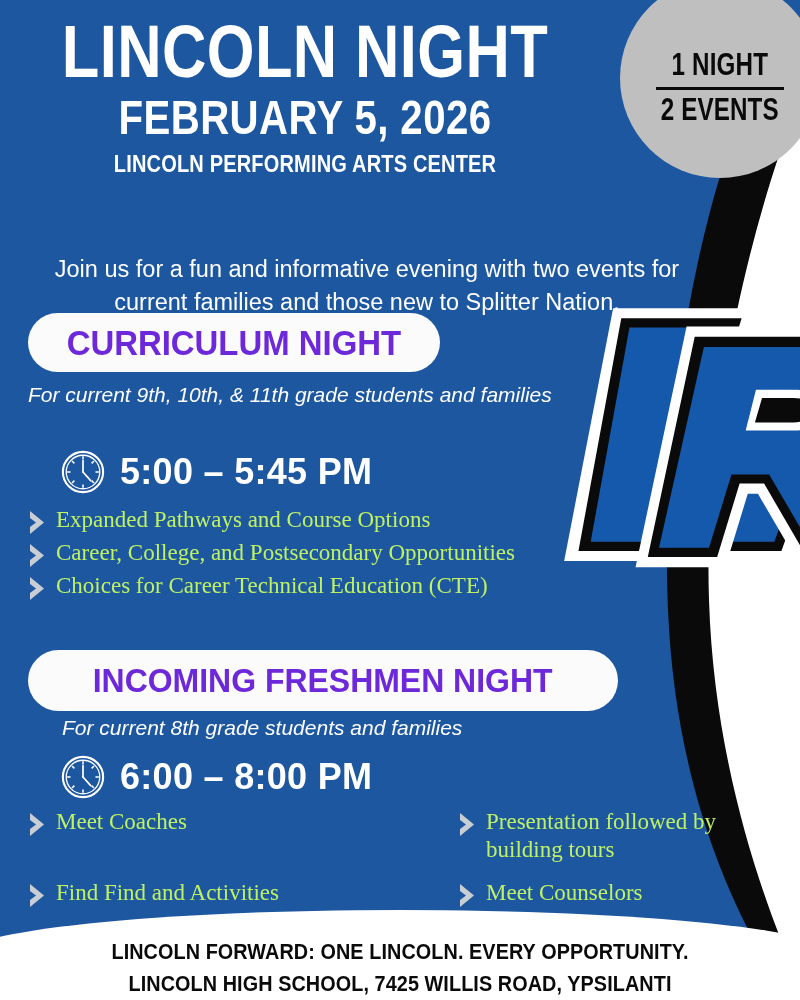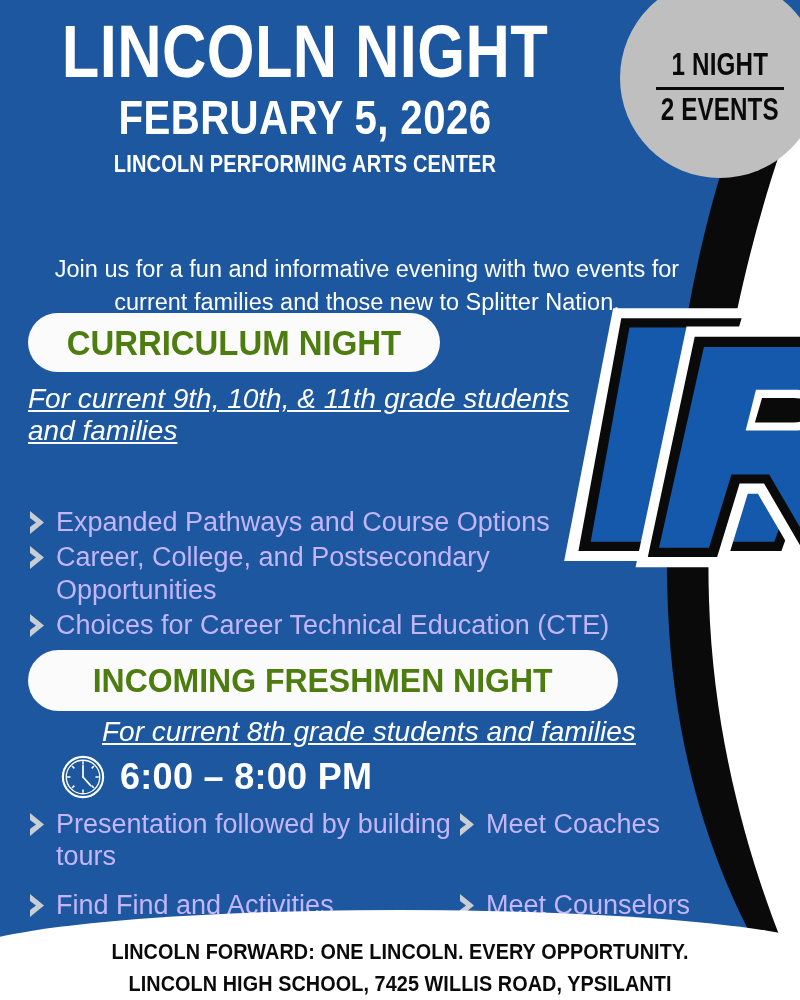--- a/index.html
+++ b/index.html
@@ -111,21 +111,21 @@
     line-height: 1.42;
     z-index: 4;
     margin-top: 38px;
   }
 
   
   .pill {
     position: absolute;
     background: #fbfbfb;
     border-radius: 999px;
-    color: #4d7c0f;
+    color: #6d28d9;
     font-weight: 700;
     display: flex;
     align-items: center;
     justify-content: center;
     z-index: 5;
   }
   #pill-curriculum {
     left: 28px;
     top: 313px;
     width: 412px;
@@ -142,27 +142,26 @@
   .pill span {
     transform: scaleX(0.94);
     white-space: nowrap;
   }
 
   
   .audience {
     position: absolute;
     color: #ffffff;
     font-style: italic;
-    font-size: 28px;
+    font-size: 21px;
     line-height: 1.16;
     z-index: 4;
-    text-decoration: underline;
   }
   #aud-curriculum { left: 28px; top: 383px; width: 560px; }
-  #aud-freshmen  { left: 62px; top: 716px; width: 580px; margin-left: 40px; }
+  #aud-freshmen  { left: 62px; top: 716px; width: 580px; }
 
   
   .time-row {
     position: absolute;
     display: flex;
     align-items: center;
     gap: 14px;
     z-index: 4;
   }
   #time-curriculum { left: 60px; top: 449px; }
@@ -188,23 +187,24 @@
     gap: 9px;
     margin-bottom: 3px;
   }
   .chev {
     flex: none;
     width: 19px;
     height: 27px;
     margin-top: 3px;
   }
   .bullet-text {
-    color: #c4b5fd;
-    font-size: 27px;
+    color: #bef264;
+    font-size: 23px;
     line-height: 1.2;
+    font-family: Liberation Serif, serif;
   }
 
   .bullets-grid {
     position: absolute;
     left: 28px;
     top: 808px;
     width: 720px;
     display: grid;
     grid-template-columns: 430px 290px;
     z-index: 4;
@@ -283,20 +283,39 @@
     <div class="title-venue">LINCOLN PERFORMING ARTS CENTER</div>
   </div>
 
   <div class="intro">Join us for a fun and informative evening with two events for current families and those new to Splitter Nation.</div>
 
   <div class="pill" id="pill-curriculum">
     <span>CURRICULUM NIGHT</span>
   </div>
   <div class="audience" id="aud-curriculum">For current 9th, 10th, &amp; 11th grade students and families</div>
 
+  <div class="time-row" id="time-curriculum">
+    <svg class="clock-icon" viewBox="0 0 48 48" xmlns="http://www.w3.org/2000/svg">
+      <circle cx="24" cy="24" r="21" fill="none" stroke="#ffffff" stroke-width="2.2"></circle>
+      <circle cx="24" cy="24" r="17.5" fill="none" stroke="#ffffff" stroke-width="1.4"></circle>
+      <g stroke="#ffffff" stroke-width="1.6">
+        <line x1="24" y1="7.5" x2="24" y2="11"></line>
+        <line x1="24" y1="37" x2="24" y2="40.5"></line>
+        <line x1="7.5" y1="24" x2="11" y2="24"></line>
+        <line x1="37" y1="24" x2="40.5" y2="24"></line>
+        <line x1="12.5" y1="12.5" x2="15" y2="15"></line>
+        <line x1="33" y1="33" x2="35.5" y2="35.5"></line>
+        <line x1="35.5" y1="12.5" x2="33" y2="15"></line>
+        <line x1="15" y1="33" x2="12.5" y2="35.5"></line>
+      </g>
+      <line x1="24" y1="24" x2="24" y2="12" stroke="#ffffff" stroke-width="1.8" stroke-linecap="round"></line>
+      <line x1="24" y1="24" x2="32" y2="33" stroke="#ffffff" stroke-width="1.8" stroke-linecap="round"></line>
+    </svg>
+    <div class="time-text">5:00 – 5:45 PM</div>
+  </div>
 
   <div class="bullets" id="bullets-curriculum">
     <div class="bullet">
       <svg class="chev" viewBox="0 0 19 27">
           <path d="M2,2 L16,13.5 L2,25 L2,18 L8,13.5 L2,9 Z" fill="#c9cdd4"></path>
         </svg>
       <div class="bullet-text">Expanded Pathways and Course Options</div>
     </div>
     <div class="bullet">
       <svg class="chev" viewBox="0 0 19 27">
@@ -335,27 +354,27 @@
       <line x1="24" y1="24" x2="32" y2="33" stroke="#ffffff" stroke-width="1.8" stroke-linecap="round"></line>
     </svg>
     <div class="time-text">6:00 – 8:00 PM</div>
   </div>
 
   <div class="bullets-grid">
     <div class="bullet">
       <svg class="chev" viewBox="0 0 19 27">
           <path d="M2,2 L16,13.5 L2,25 L2,18 L8,13.5 L2,9 Z" fill="#c9cdd4"></path>
         </svg>
+      <div class="bullet-text">Meet Coaches</div>
+    </div>
+    <div class="bullet">
+      <svg class="chev" viewBox="0 0 19 27">
+          <path d="M2,2 L16,13.5 L2,25 L2,18 L8,13.5 L2,9 Z" fill="#c9cdd4"></path>
+        </svg>
       <div class="bullet-text">Presentation followed by building tours</div>
-    </div>
-    <div class="bullet">
-      <svg class="chev" viewBox="0 0 19 27">
-          <path d="M2,2 L16,13.5 L2,25 L2,18 L8,13.5 L2,9 Z" fill="#c9cdd4"></path>
-        </svg>
-      <div class="bullet-text">Meet Coaches</div>
     </div>
     <div class="bullet">
       <svg class="chev" viewBox="0 0 19 27">
           <path d="M2,2 L16,13.5 L2,25 L2,18 L8,13.5 L2,9 Z" fill="#c9cdd4"></path>
         </svg>
       <div class="bullet-text">Find Find and Activities</div>
     </div>
     <div class="bullet">
       <svg class="chev" viewBox="0 0 19 27">
           <path d="M2,2 L16,13.5 L2,25 L2,18 L8,13.5 L2,9 Z" fill="#c9cdd4"></path>

